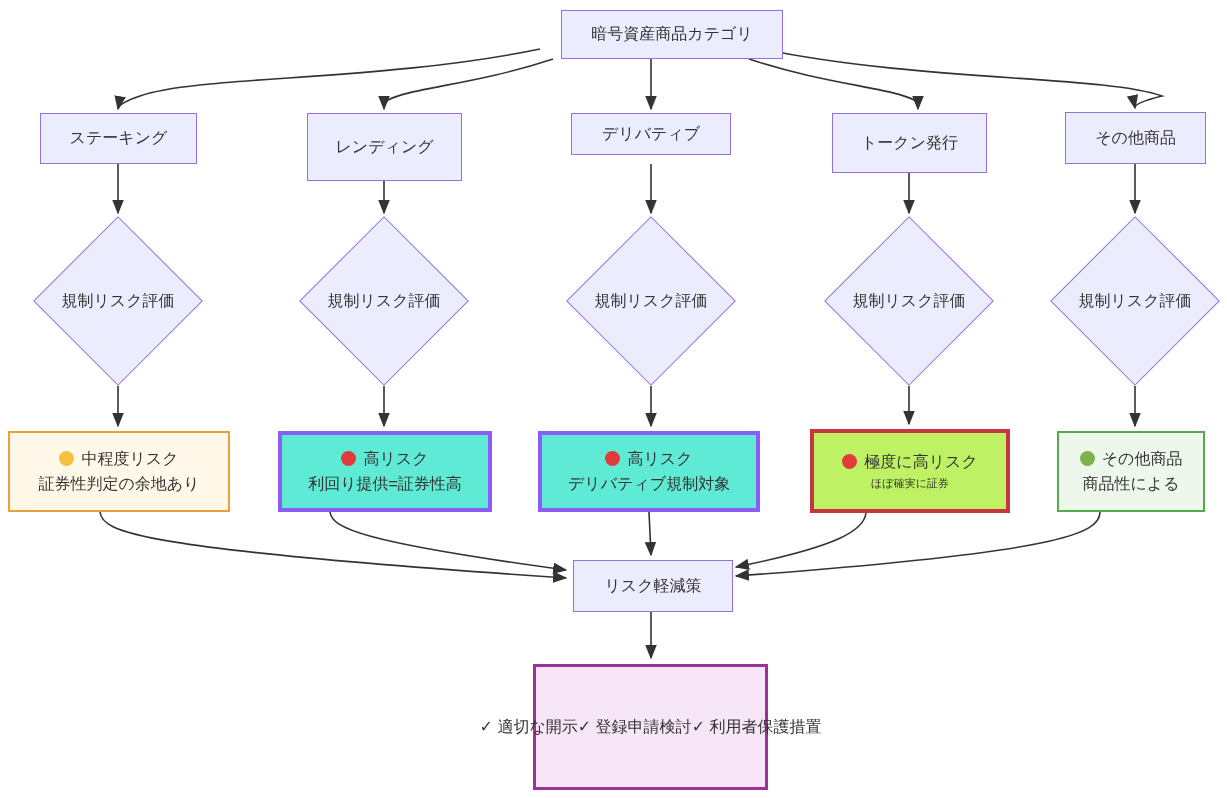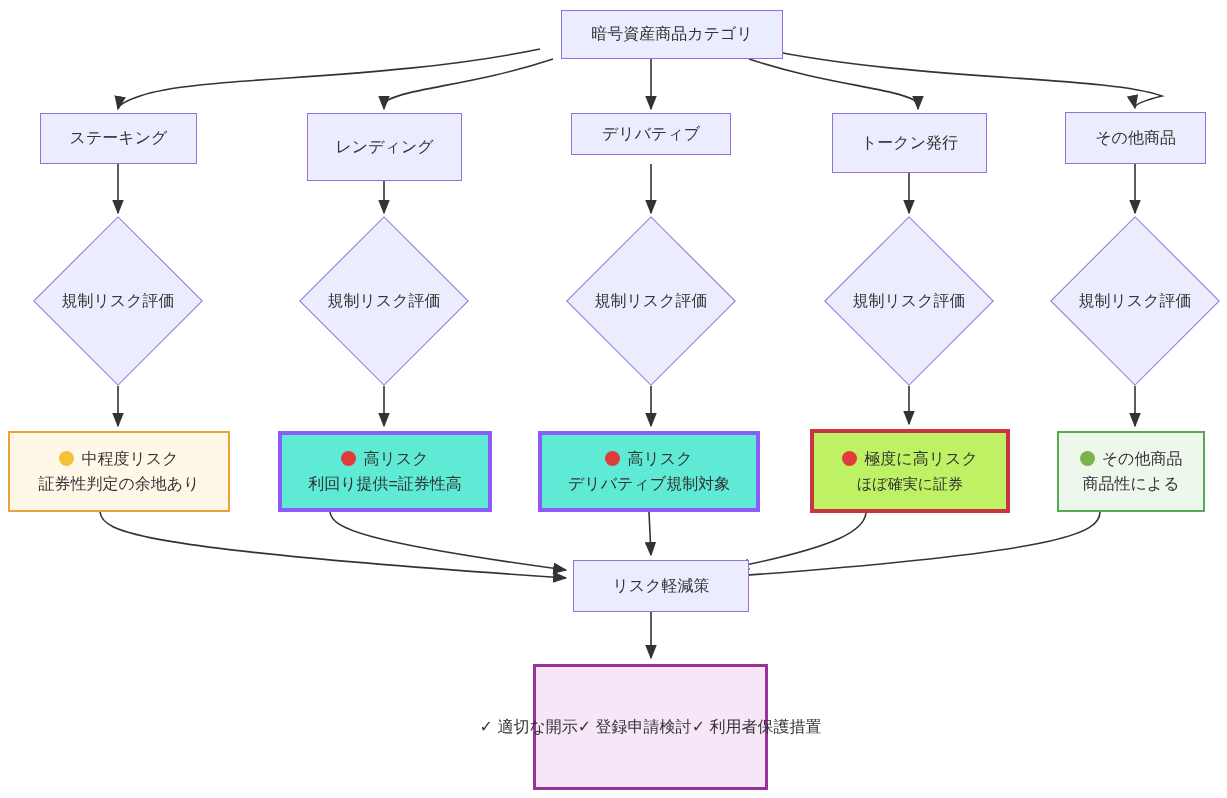--- a/index.html
+++ b/index.html
@@ -164,31 +164,31 @@
     <div class="result-line1">
       <span class="dot" style="background-color: rgb(226, 59, 59);"></span><span>高リスク</span>
     </div>
     <div class="result-line2">デリバティブ規制対象</div>
   </div>
 
   <div class="result extreme" style="left:810px; top:429px; width:200px; height:84px;">
     <div class="result-line1">
       <span class="dot" style="background-color: rgb(226, 59, 59);"></span><span>極度に高リスク</span>
     </div>
-    <div class="result-line2" style="font-size:15px;">ほぼ確実に証券</div>
+    <div class="result-line2" style="font-size:11px;">ほぼ確実に証券</div>
   </div>
 
   <div class="result low" style="left:1057px; top:431px; width:148px; height:81px;">
     <div class="result-line1">
       <span class="dot" style="background-color: rgb(124, 179, 76);"></span><span>その他商品</span>
     </div>
     <div class="result-line2">商品性による</div>
   </div>
 
-  <div class="node" style="left:573px; top:560px; width:176px; height:52px;">リスク軽減策</div>
+  <div class="node" style="left:573px; top:560px; width:160px; height:52px;">リスク軽減策</div>
 
   <div class="actions" style="left:533px; top:664px; width:235px; height:126px;">
     <div class="action-line">✓ 適切な開示</div>
     <div class="action-line">✓ 登録申請検討</div>
     <div class="action-line">✓ 利用者保護措置</div>
   </div>
 
 </div>
 
 </body></html>

